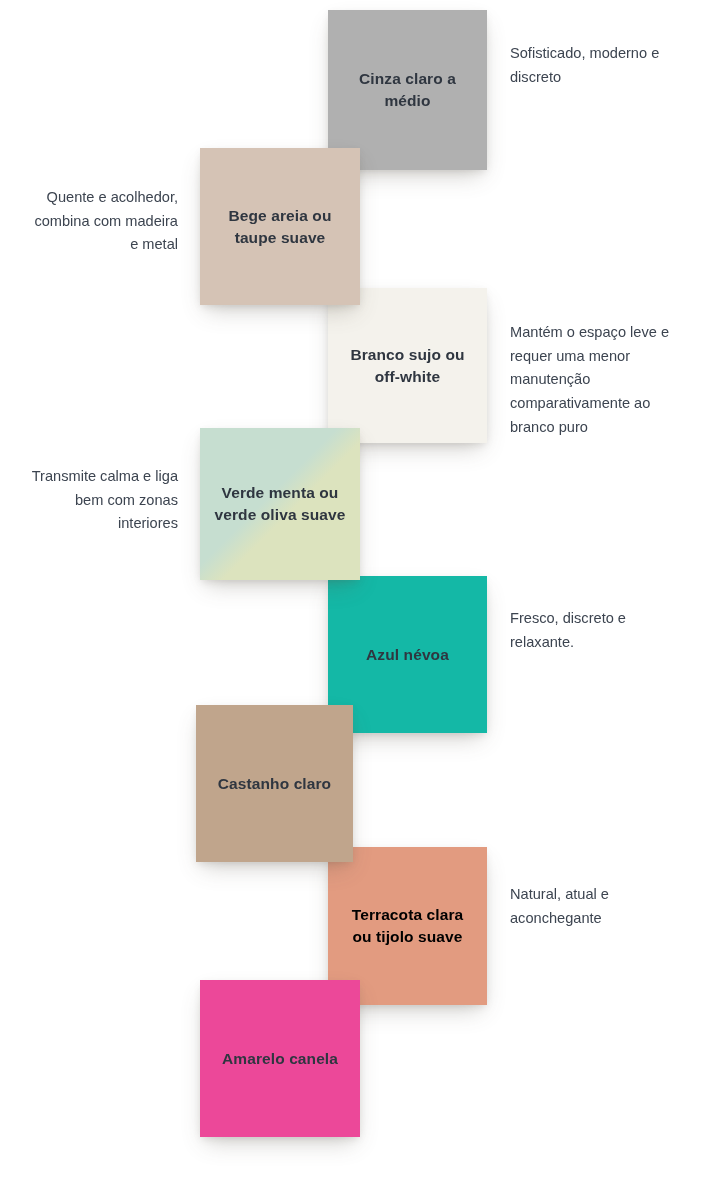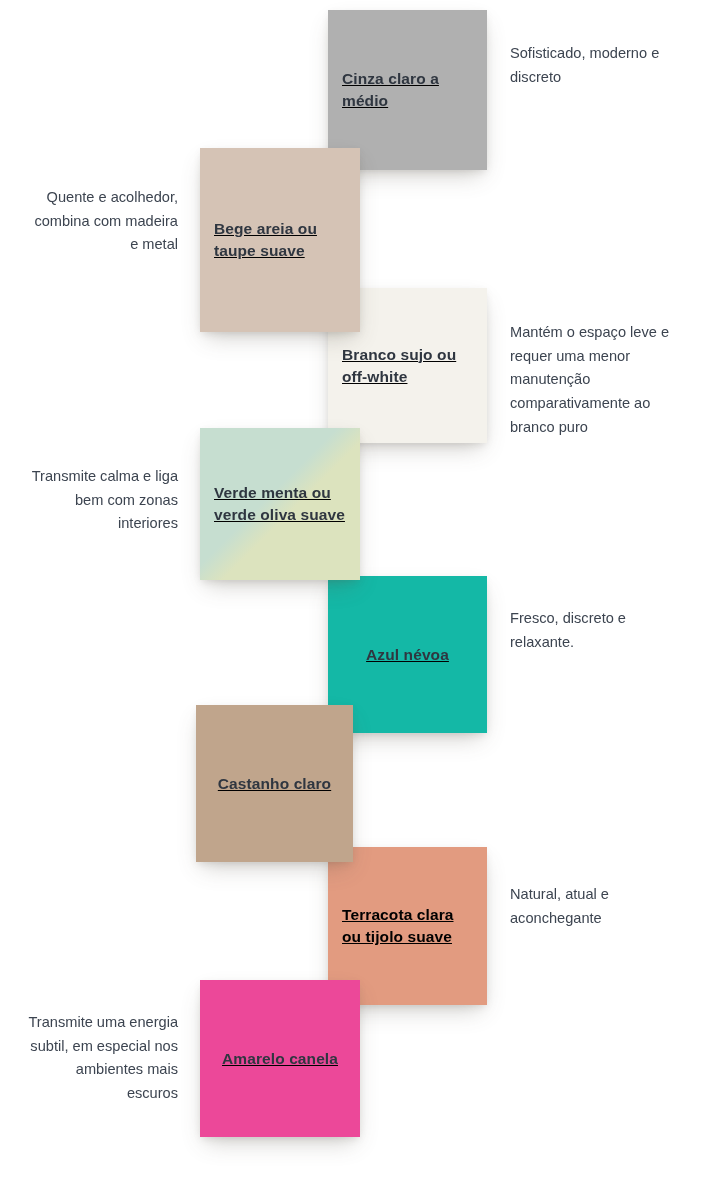--- a/index.html
+++ b/index.html
@@ -25,24 +25,24 @@
     height: 1198px;
   }
 
   
   .swatch {
     position: absolute;
     box-sizing: border-box;
     display: flex;
     align-items: center;
     justify-content: center;
+    text-align: center;
     padding: 6px 14px;
     box-shadow: 0 10px 22px -6px rgba(90, 82, 74, 0.30),
                 0 3px 8px -2px rgba(90, 82, 74, 0.18);
-    text-decoration: underline;
   }
   .swatch .swatch-label {
     font-size: 15.5px;
     font-weight: bold;
     line-height: 1.42;
     color: #2f3640;
     letter-spacing: 0.1px;
   }
 
   
@@ -67,21 +67,21 @@
   .caption.left  { text-align: right; }
 </style>
 </head>
 <body>
 
 <div id="board">
     <div class="swatch row-1" style="left: 328px; top: 10px; width: 159px; height: 160px; background: rgb(176, 176, 176);">
       <span class="swatch-label" style="color: rgb(47, 54, 64);">Cinza claro a médio</span>
     </div>
     <div class="caption right" style="left: 510px; top: 42px; width: 175px; color: rgb(60, 68, 80);">Sofisticado, moderno e discreto</div>
-    <div class="swatch row-2" style="left: 200px; top: 148px; width: 160px; height: 184px; background: rgb(213, 195, 181); padding-left: 14px;">
+    <div class="swatch row-2" style="left: 200px; top: 148px; width: 160px; height: 157px; background: rgb(213, 195, 181); padding-left: 14px;">
       <span class="swatch-label" style="color: rgb(47, 54, 64);">Bege areia ou taupe suave</span>
     </div>
     <div class="caption left" style="left: 25px; top: 186px; width: 153px; color: rgb(60, 68, 80);">Quente e acolhedor, combina com madeira e metal</div>
     <div class="swatch row-3" style="left: 328px; top: 288px; width: 159px; height: 155px; background: rgb(244, 242, 236);">
       <span class="swatch-label" style="color: rgb(47, 54, 64);">Branco sujo ou off-white</span>
     </div>
     <div class="caption right" style="left: 510px; top: 321px; width: 180px; color: rgb(60, 68, 80);">Mantém o espaço leve e requer uma menor manutenção comparativamente ao branco puro</div>
     <div class="swatch row-4" style="left: 200px; top: 428px; width: 160px; height: 152px; background: linear-gradient(135deg, rgb(198, 222, 208) 0%, rgb(198, 222, 208) 44%, rgb(220, 227, 190) 56%, rgb(220, 227, 190) 100%);">
       <span class="swatch-label" style="color: rgb(47, 54, 64);">Verde menta ou verde oliva suave</span>
     </div>
@@ -93,14 +93,13 @@
     <div class="swatch row-6" style="left: 196px; top: 705px; width: 157px; height: 157px; background: rgb(192, 165, 140);">
       <span class="swatch-label" style="color: rgb(47, 54, 64);">Castanho claro</span>
     </div>
     <div class="swatch row-7" style="left: 328px; top: 847px; width: 159px; height: 158px; background: rgb(226, 155, 128);">
       <span class="swatch-label" style="color: #000000;">Terracota clara ou tijolo suave</span>
     </div>
     <div class="caption right" style="left: 510px; top: 883px; width: 180px; color: rgb(60, 68, 80);">Natural, atual e aconchegante</div>
     <div class="swatch row-8" style="left: 200px; top: 980px; width: 160px; height: 157px; background: #ec4899;">
       <span class="swatch-label" style="color: rgb(47, 54, 64);">Amarelo canela</span>
     </div>
-    <div class="caption left" style="left: 25px; top: 1011px; width: 153px; color: rgb(60, 68, 80);">Transmite uma energia subtil, em especial nos ambientes mais escuros</div>
   </div>
 
 </body></html>

